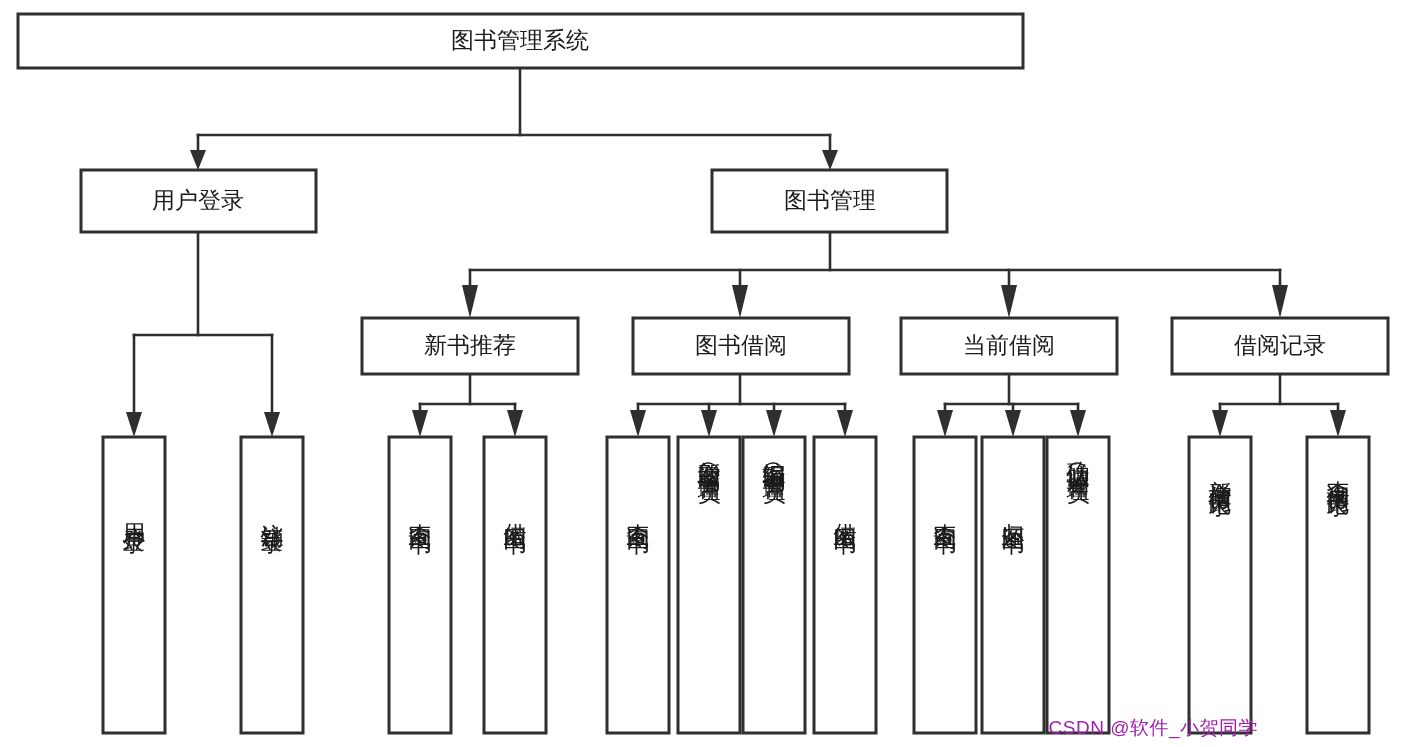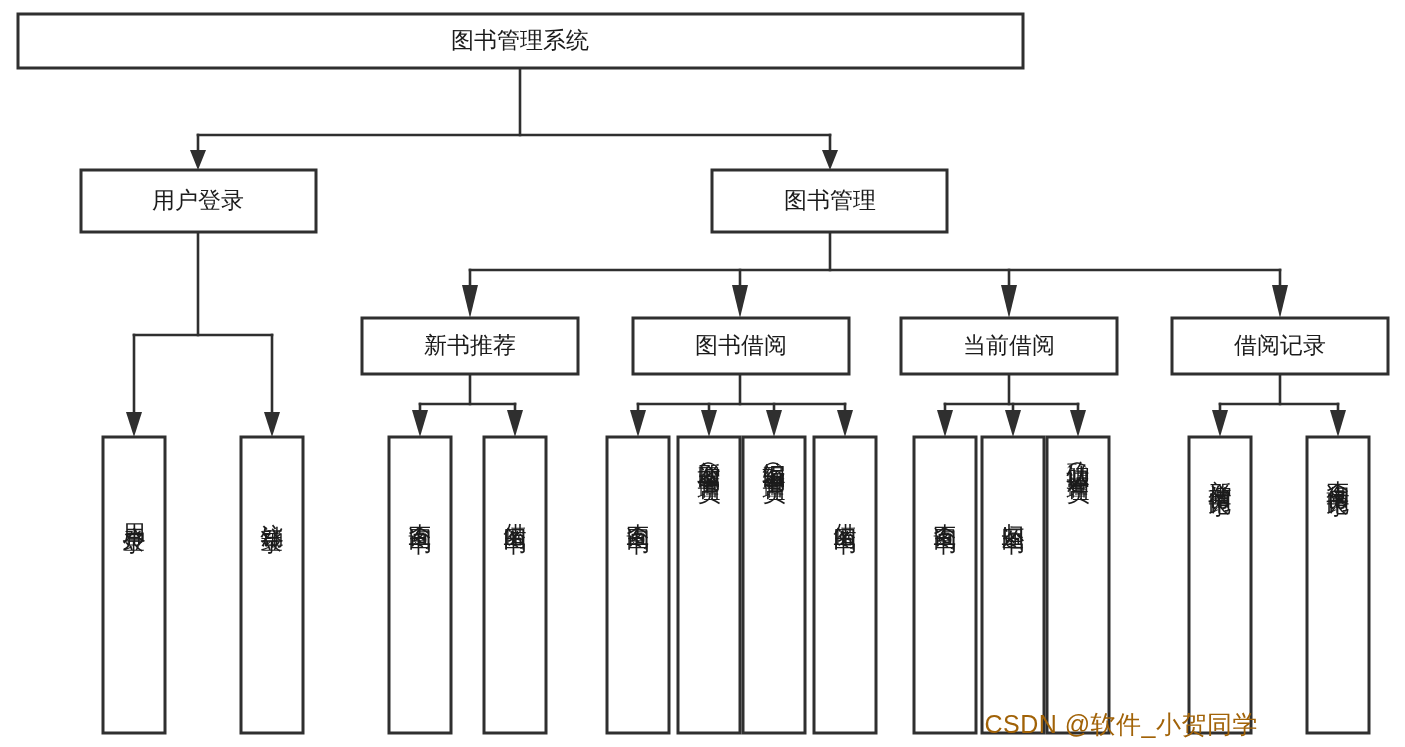--- a/index.html
+++ b/index.html
@@ -67,22 +67,22 @@
     line-height: 1;
     color: #1b1b1b;
     letter-spacing: 3px;
     white-space: nowrap;
   }
   .watermark {
     position: absolute;
     right: 8px;
     bottom: 6px;
     font-family: "Liberation Sans", "DejaVu Sans", sans-serif;
-    font-size: 25px;
-    color: #a16207;
+    font-size: 19px;
+    color: #a21caf;
     letter-spacing: 0.5px;
     white-space: nowrap;
   }
 </style>
 </head>
 <body>
 
 <div id="chart-root">
 
   <svg width="1405" height="747" viewBox="0 0 1405 747" xmlns="http://www.w3.org/2000/svg">

